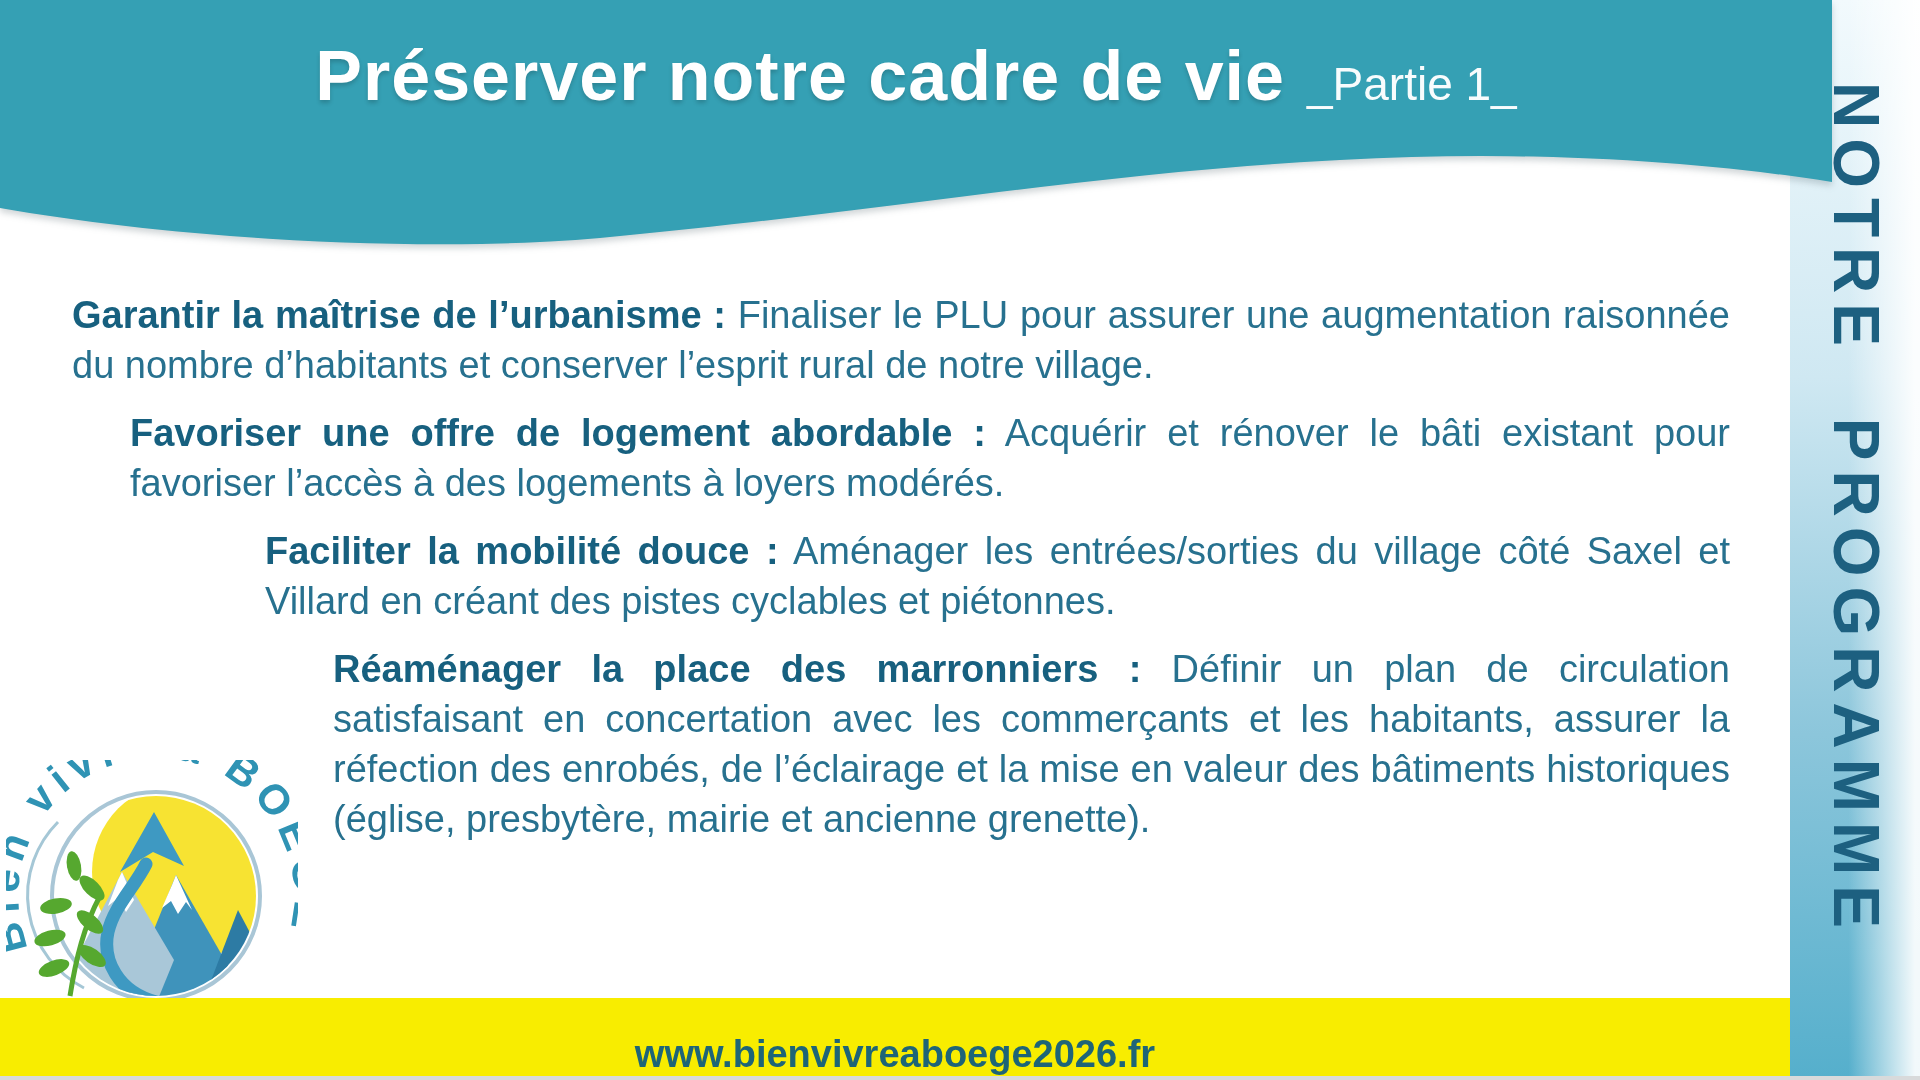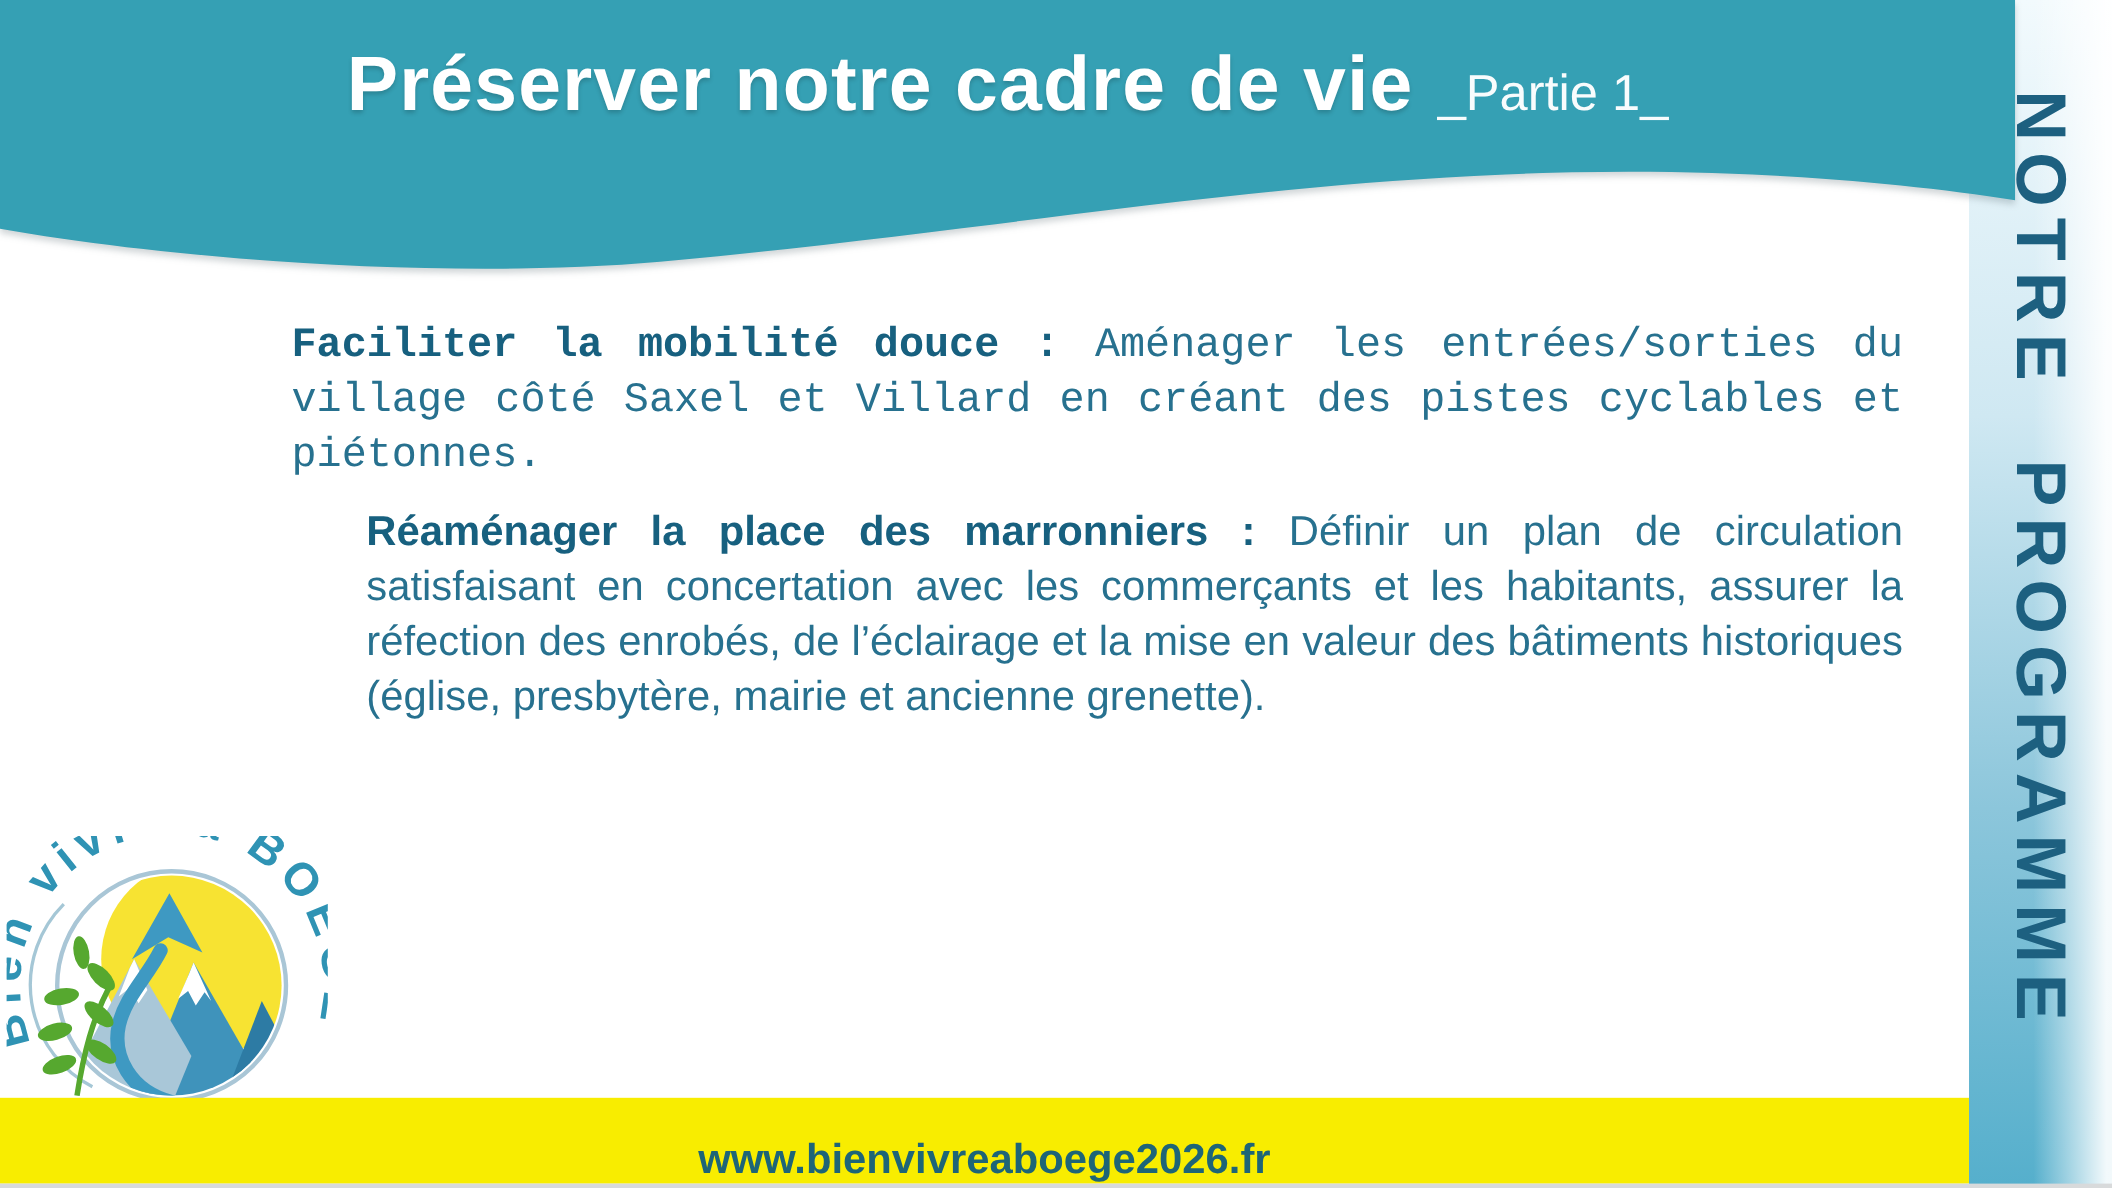--- a/index.html
+++ b/index.html
@@ -59,21 +59,21 @@
   .para {
     margin: 18px 0 0 0;
     font-size: 38px; line-height: 50px;
     text-align: justify;
     color: var(--text-regular, #27718f);
   }
   .para b { font-weight: 700; color: var(--text-bold, #17607f); }
   .indent-0 { padding-left: 72px; }
   .indent-1 { padding-left: 130px; }
   .indent-2 { padding-left: 192px; }
-  .indent-3 { padding-left: 265px; font-family: Liberation Mono, monospace; }
+  .indent-3 { padding-left: 265px; }
   .indent-4 { padding-left: 333px; }
 
   
   .logo-svg { position: absolute; left: 6px; top: 760px; }
   .logo-curved-text {
     font-family: "Liberation Sans", sans-serif;
     font-size: 42px; font-weight: 700; letter-spacing: 7px;
     fill: var(--logo-text, #2f93b4);
   }
   .logo-arrow { fill: none; stroke: var(--logo-arrow, #3e99c2); }
@@ -108,20 +108,28 @@
   <div class="strip-text">NOTRE PROGRAMME</div>
 
   <svg class="header-svg" width="1832" height="270" viewBox="0 0 1832 270">
     <path class="header-wave" d="M0,0 H1832 V182 C1710,163 1540,149 1340,160 C1100,172 880,212 600,238 C420,254 170,238 0,208 Z"></path>
   </svg>
   <div class="header-title">
     <span class="title-main">Préserver notre cadre de vie</span><span class="title-sub">_Partie 1_</span>
   </div>
 
   <div class="content">
+    <p class="para indent-0">
+      <b>Garantir la maîtrise de l’urbanisme :</b>
+      <span>Finaliser le PLU pour assurer une augmentation raisonnée du nombre d’habitants et conserver l’esprit rural de notre village.</span>
+    </p>
+    <p class="para indent-1">
+      <b>Favoriser une offre de logement abordable :</b>
+      <span>Acquérir et rénover le bâti existant pour favoriser l’accès à des logements à loyers modérés.</span>
+    </p>
     <p class="para indent-3">
       <b>Faciliter la mobilité douce :</b>
       <span>Aménager les entrées/sorties du village côté Saxel et Villard en créant des pistes cyclables et piétonnes.</span>
     </p>
     <p class="para indent-4">
       <b>Réaménager la place des marronniers :</b>
       <span>Définir un plan de circulation satisfaisant en concertation avec les commerçants et les habitants, assurer la réfection des enrobés, de l’éclairage et la mise en valeur des bâtiments historiques (église, presbytère, mairie et ancienne grenette).</span>
     </p>
   </div>
 

